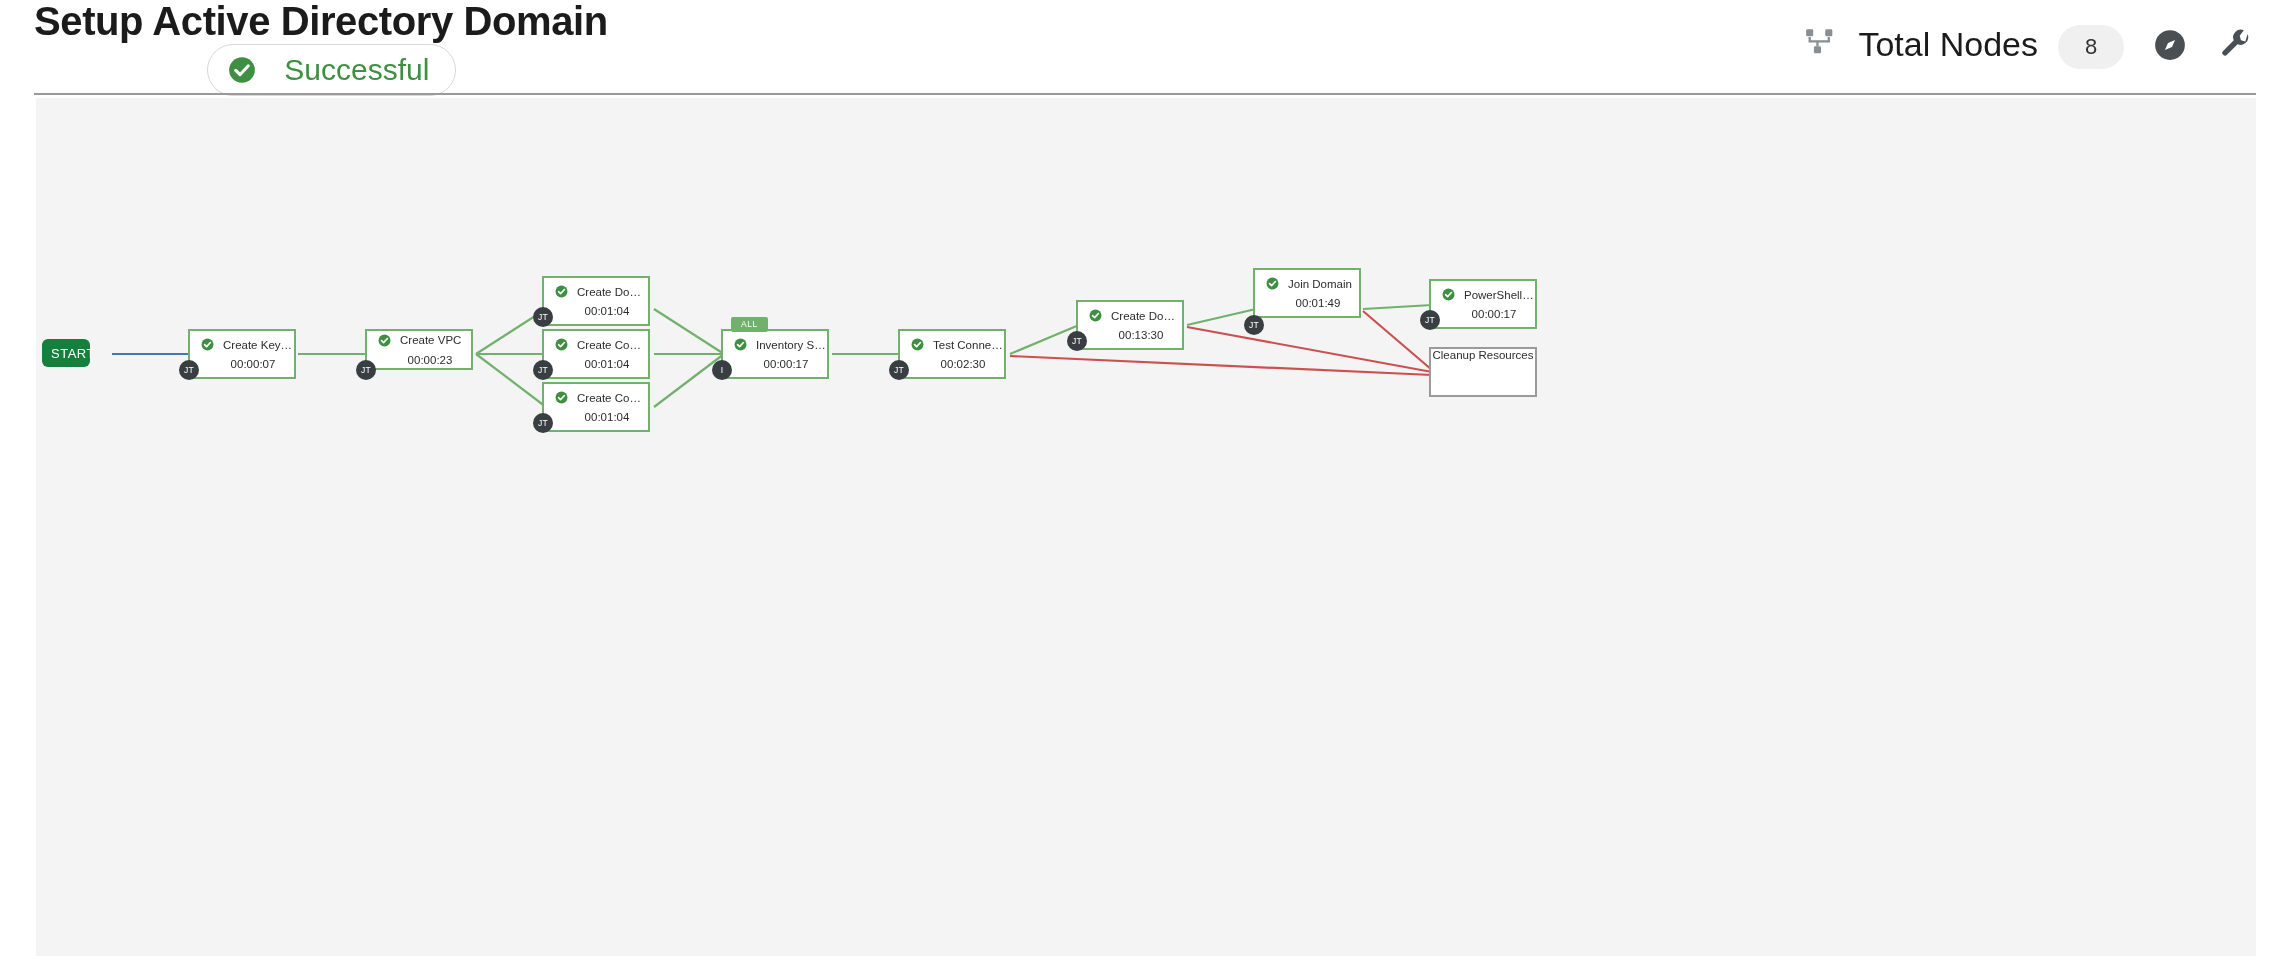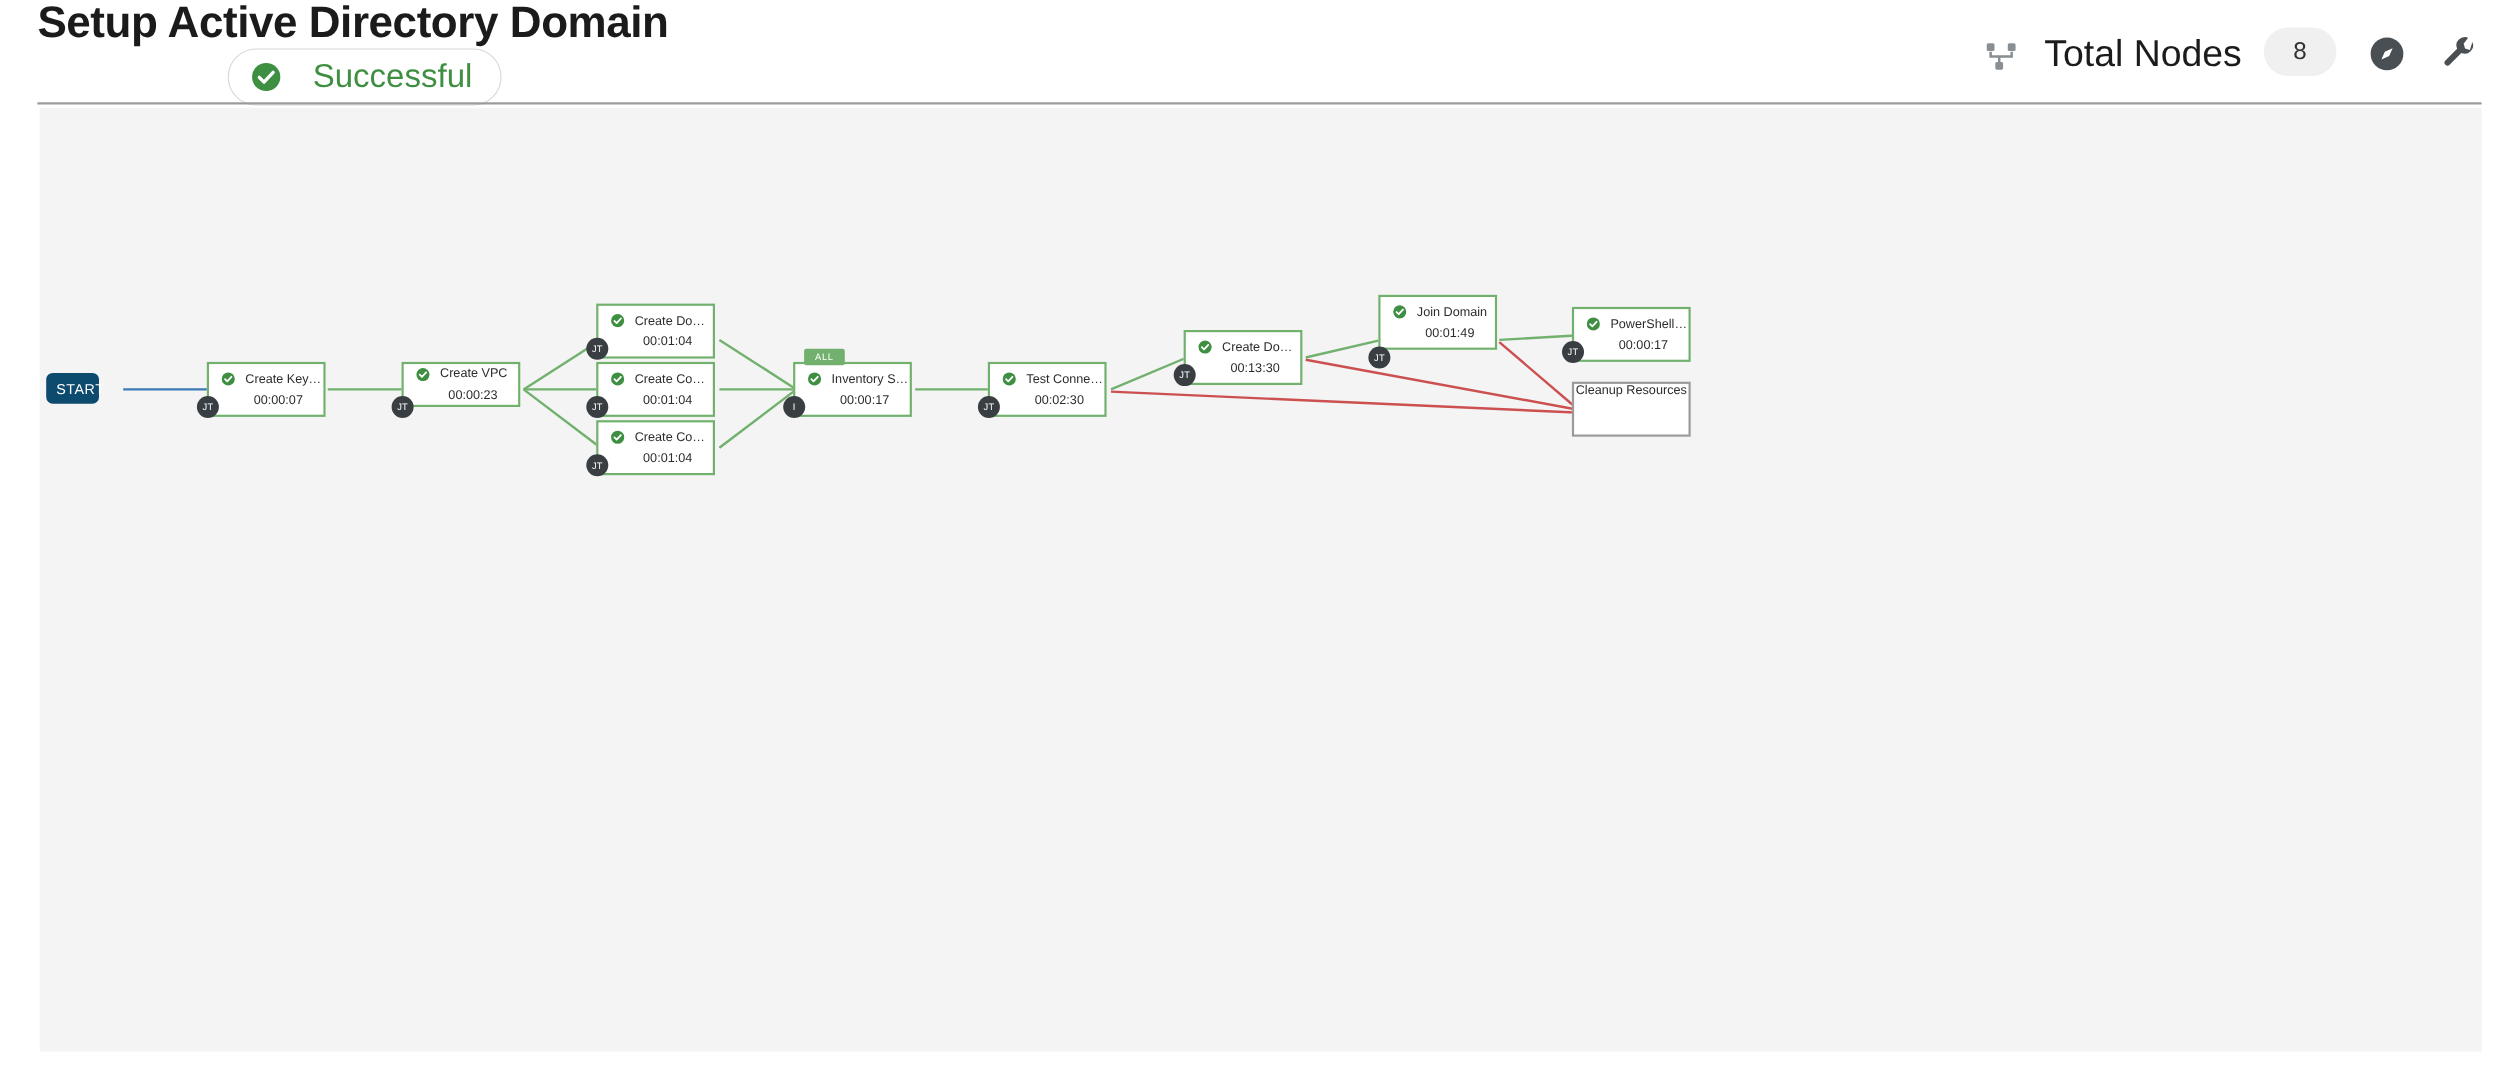--- a/index.html
+++ b/index.html
@@ -59,21 +59,21 @@
   .check-badge {
     width: 28px; height: 28px;
     flex: 0 0 28px;
     display: block;
   }
 
   .header-right {
     margin-left: auto;
     margin-right: 34px;
     display: flex;
-    align-items: flex-end;
+    align-items: flex-start;
     gap: 0;
   }
   .sitemap-icon { width: 34px; height: 34px; display:block; }
   .total-nodes-label {
     font-size: 34px;
     color: #1b1b1b;
     margin-left: 20px;
     white-space: nowrap;
   }
   .node-count-badge {
@@ -167,21 +167,21 @@
   }
   .node.pending .node-title {
     font-size: 11.5px;
     padding: 0;
   }
 
   
   .start-node {
     position: absolute;
     box-sizing: border-box;
-    background: #0c4a6e;
+    background: #15803d;
     border-radius: 6px;
     display: flex;
     align-items: center;
     justify-content: center;
     color: #ffffff;
     font-size: 13px;
     letter-spacing: 0.5px;
     z-index: 3;
     padding-left: 14px;
   }

